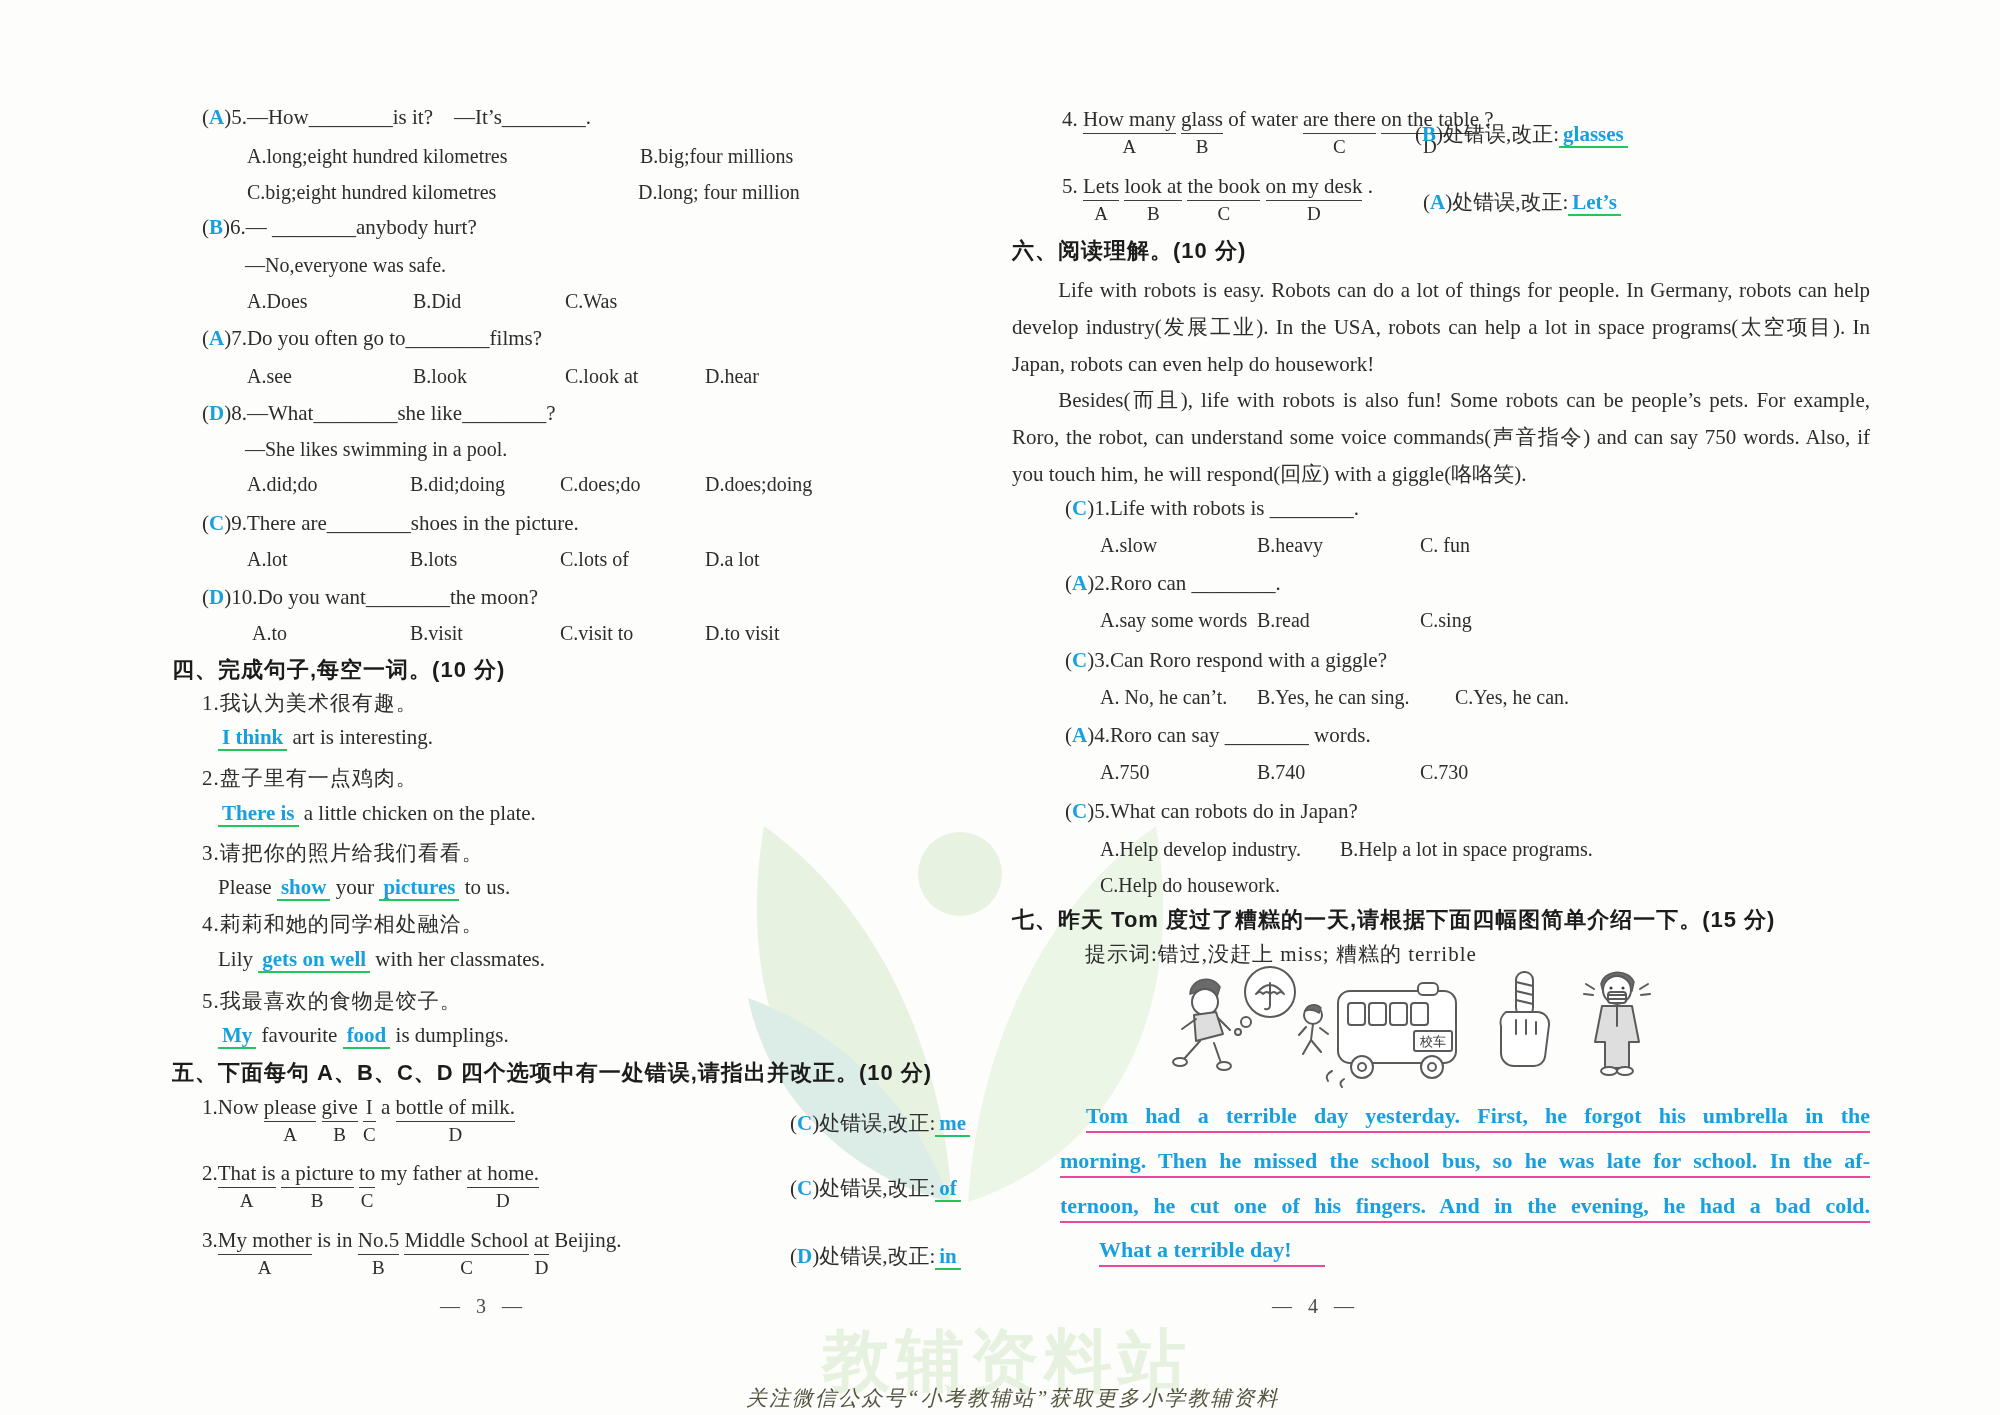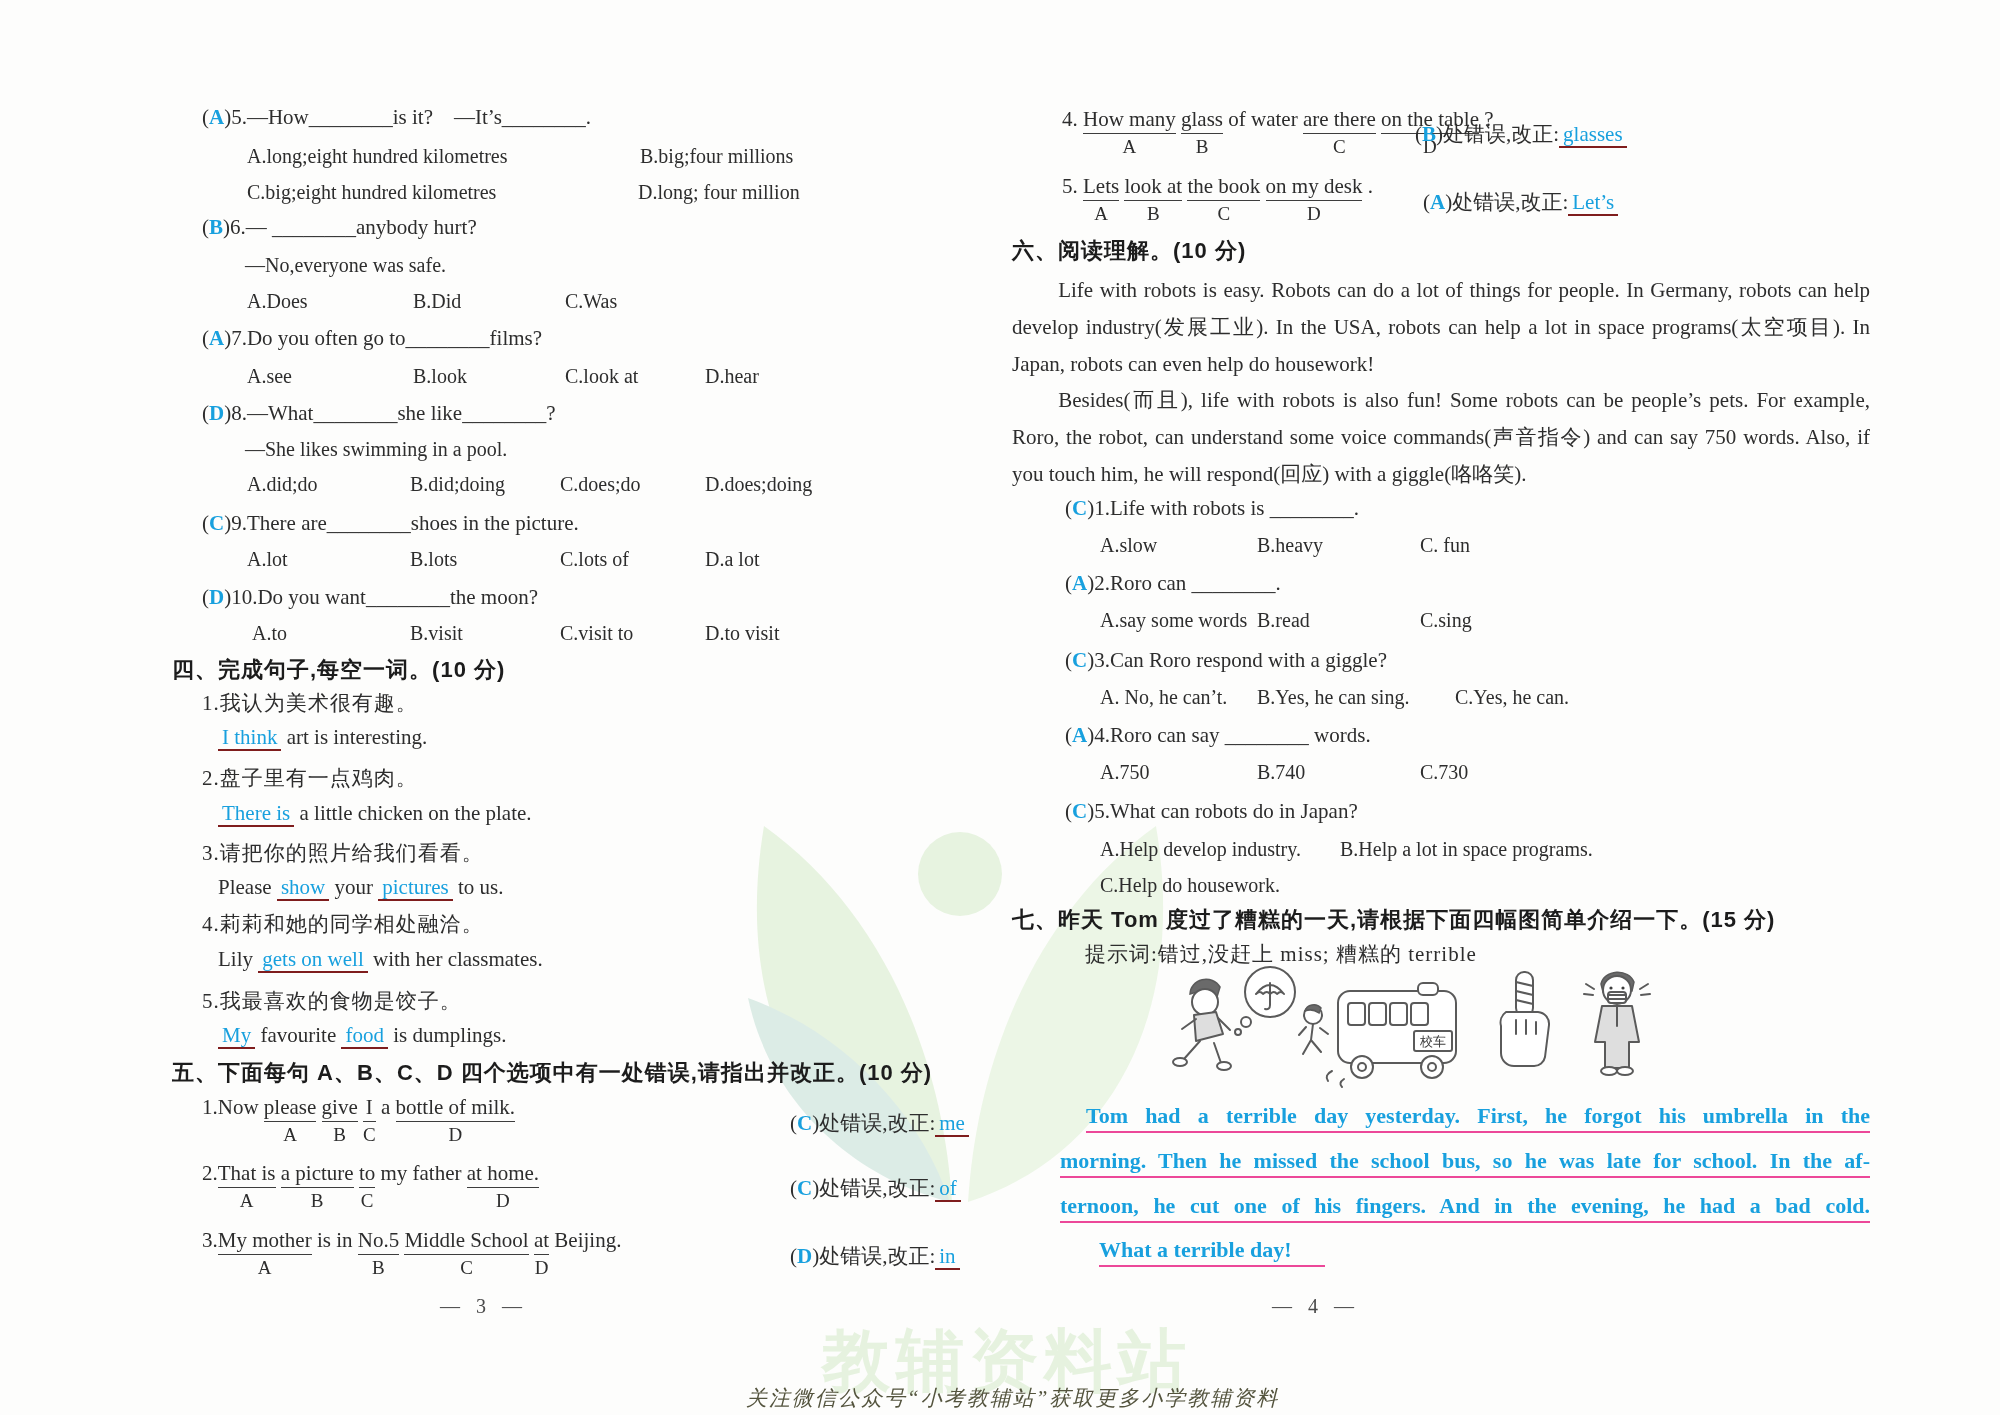--- a/index.html
+++ b/index.html
@@ -4,21 +4,21 @@
 <style>
   html,body{margin:0;padding:0;background:#e9e9e9;}
   .sheet{position:relative;width:2000px;height:1415px;background:#fdfdfc;overflow:hidden;
          font-family:"Liberation Serif","DejaVu Serif",serif;color:#2d2d2d;}
   .ln{position:absolute;white-space:pre;font-size:20px;line-height:1.3;color:#2d2d2d;}
   .q{font-size:21px;}
   .cnh{position:absolute;white-space:pre;font-family:"Liberation Sans","DejaVu Sans",sans-serif;
        font-weight:bold;font-size:22px;color:#1c1c1c;letter-spacing:1px;}
   .cn{font-size:21px;letter-spacing:1px;}
   .blue{color:#18a0de;font-weight:bold;}
-  .ba{color:#18a0de;font-weight:normal;border-bottom:2px solid #7f1d1d;padding:0 4px;}
+  .ba{color:#18a0de;font-weight:bold;border-bottom:2px solid #22c55e;padding:0 4px;}
   .ba:empty{padding:0;border:none;}
   .fix{font-size:21px;}
   .eseg{display:inline-block;vertical-align:top;text-align:center;}
   .ew{display:block;white-space:pre;border-bottom:1.5px solid transparent;}
   .ew.u{border-bottom:1.5px solid #3d3d3d;}
   .el{display:block;font-size:19px;line-height:1.35;min-height:26px;color:#2d2d2d;}
   .para{position:absolute;left:1012px;width:858px;margin:0;font-size:21px;line-height:37px;
         text-align:justify;text-indent:2.2em;color:#2d2d2d;}
   .ansline{position:absolute;left:1060px;width:810px;color:#18a0de;font-weight:bold;font-size:22px;
            line-height:30px;border-bottom:2px solid #ec4899;text-align:justify;text-align-last:justify;}

